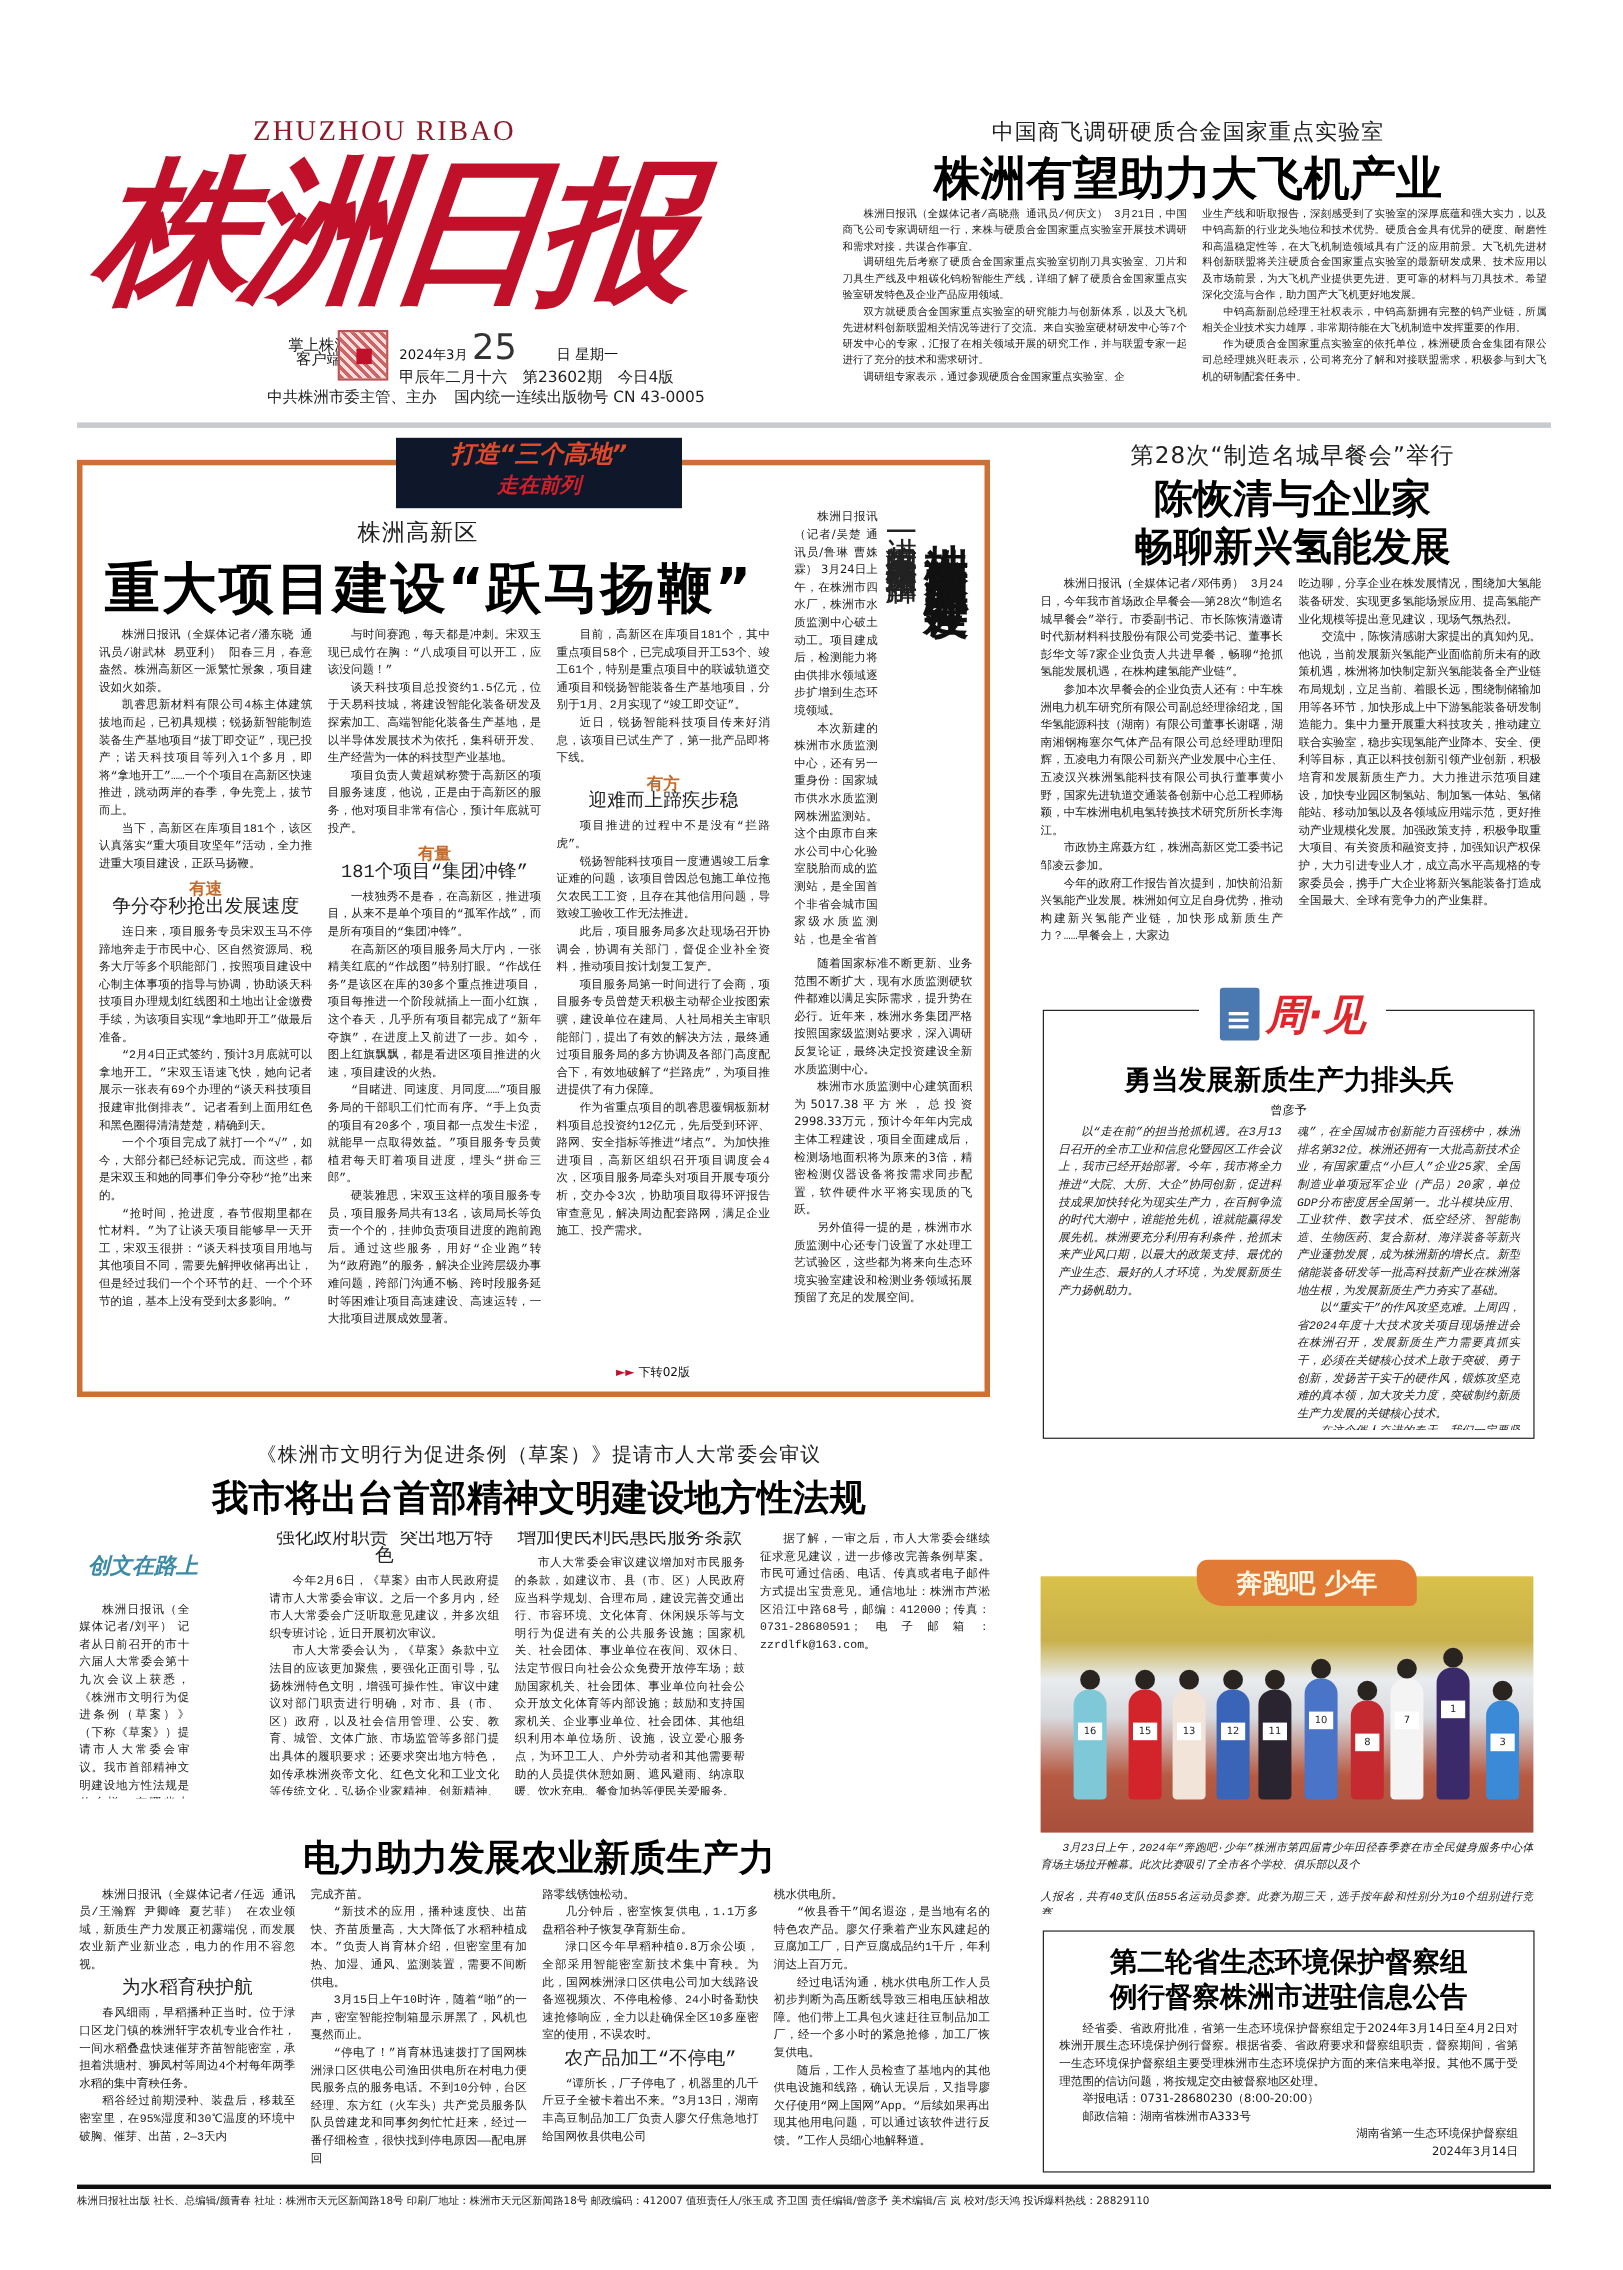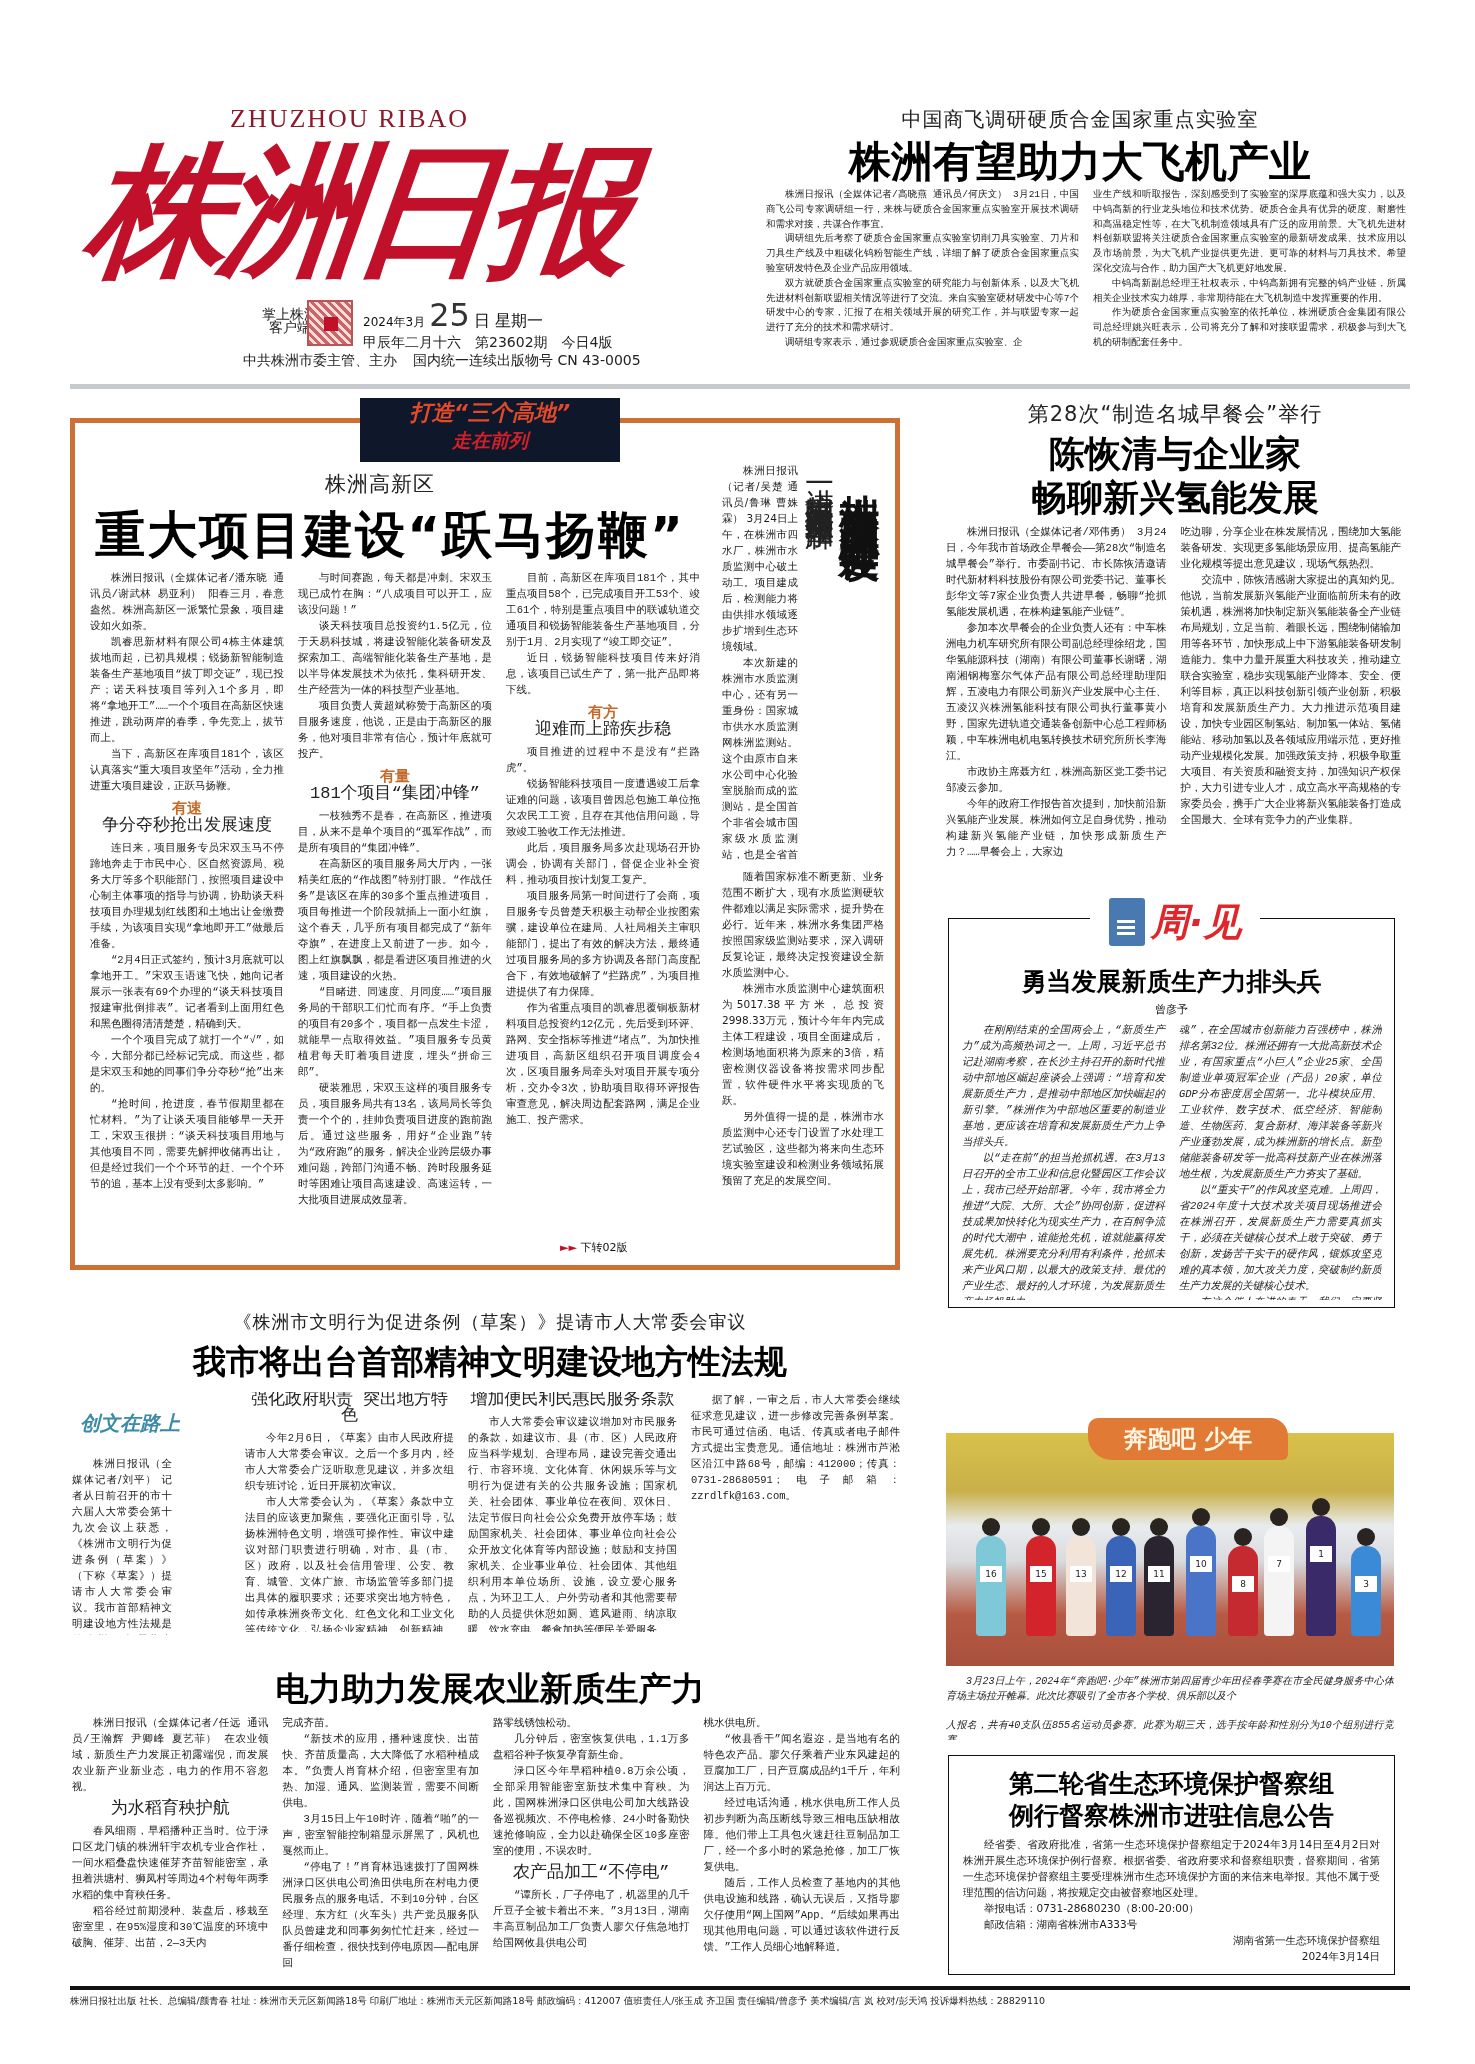--- a/index.html
+++ b/index.html
@@ -65,21 +65,21 @@
   <div>掌上株洲</div>
   <div>客户端</div>
 </div>
 <div class="abs" id="qr">
     <span></span>
   </div>
 
 <div class="abs" style="left:363px;top:296px;display:flex;align-items:baseline;gap:4px;">
   <span style="font-size:12px;">2024年3月</span>
   <span style="font-size:32px;color:#333;">25</span>
-  <span style="font-size:16px;">日  星期一</span>
+  <span style="font-size:13px;margin-left:32px;">日  星期一</span>
 </div>
 <div class="abs mast-small" style="left:363px;top:334px;display:flex;gap:14px;">
   <span>甲辰年二月十六</span>
   <span>第23602期</span>
   <span>今日4版</span>
 </div>
 <div class="abs mast-small" style="left:243px;top:352px;display:flex;gap:16px;">
   <span>中共株洲市委主管、主办</span>
   <span>国内统一连续出版物号 CN 43-0005</span>
 </div>
@@ -183,21 +183,20 @@
 
 <div class="abs" id="zj-box"></div>
 <div class="abs" id="zj-logo">
   <div class="doc"></div>
   <div class="txt">周·见</div>
 </div>
 <div class="abs headline serif" style="left:948px;top:965px;width:447px;font-size:25px;">勇当发展新质生产力排头兵</div>
 <div class="abs" style="left:948px;top:1002px;width:447px;text-align:center;font-size:11px;">曾彦予</div>
 <div class="abs cols body-text serif" style="left:962px;top:1022px;width:420px;height:278px;overflow:hidden;font-style:italic;">
   <div>
-    <p>在刚刚结束的全国两会上，“新质生产力”成为高频热词之一。上周，习近平总书记赴湖南考察，在长沙主持召开的新时代推动中部地区崛起座谈会上强调：“培育和发展新质生产力，是推动中部地区加快崛起的新引擎。”株洲作为中部地区重要的制造业基地，更应该在培育和发展新质生产力上争当排头兵。</p>
     <p>以“走在前”的担当抢抓机遇。在3月13日召开的全市工业和信息化暨园区工作会议上，我市已经开始部署。今年，我市将全力推进“大院、大所、大企”协同创新，促进科技成果加快转化为现实生产力，在百舸争流的时代大潮中，谁能抢先机，谁就能赢得发展先机。株洲要充分利用有利条件，抢抓未来产业风口期，以最大的政策支持、最优的产业生态、最好的人才环境，为发展新质生产力扬帆助力。</p>
 
   </div>
   <div>
     <p style="text-indent:0">魂”，在全国城市创新能力百强榜中，株洲排名第32位。株洲还拥有一大批高新技术企业，有国家重点“小巨人”企业25家、全国制造业单项冠军企业（产品）20家，单位GDP分布密度居全国第一。北斗模块应用、工业软件、数字技术、低空经济、智能制造、生物医药、复合新材、海洋装备等新兴产业蓬勃发展，成为株洲新的增长点。新型储能装备研发等一批高科技新产业在株洲落地生根，为发展新质生产力夯实了基础。</p>
     <p>以“重实干”的作风攻坚克难。上周四，省2024年度十大技术攻关项目现场推进会在株洲召开，发展新质生产力需要真抓实干，必须在关键核心技术上敢于突破、勇于创新，发扬苦干实干的硬作风，锻炼攻坚克难的真本领，加大攻关力度，突破制约新质生产力发展的关键核心技术。</p>
     <p>在这个催人奋进的春天，我们一定要坚定信心、鼓足干劲，在发展新质生产力的道路上，勇当排头兵，开创新局面。</p>
   </div>
 </div>
 

